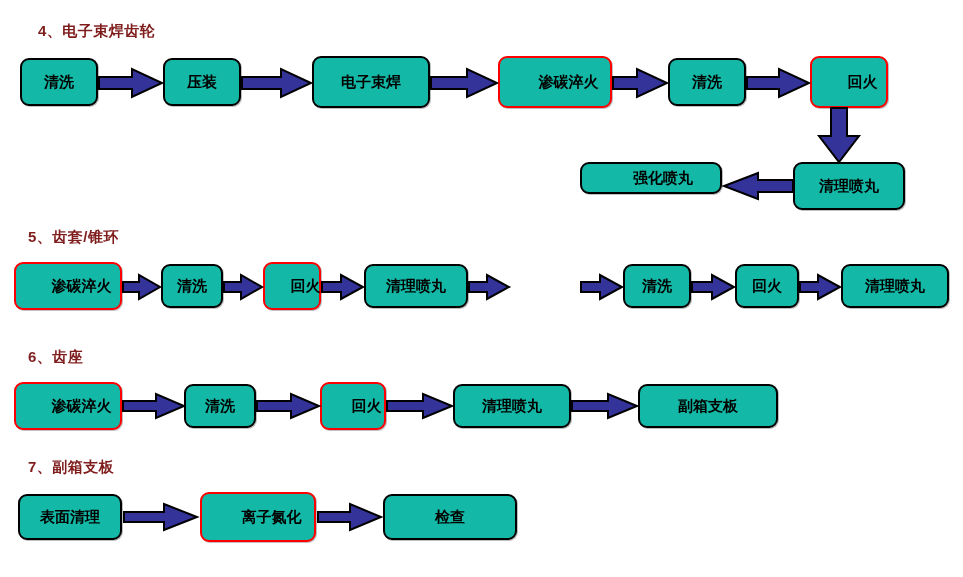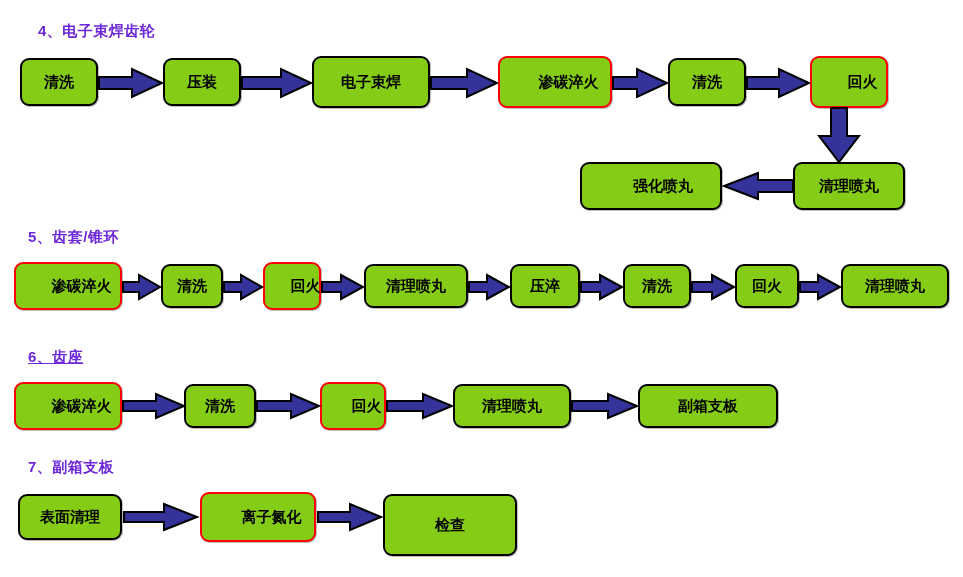--- a/index.html
+++ b/index.html
@@ -17,28 +17,28 @@
   #canvas {
     position: absolute;
     left: 0; top: 0;
     width: 963px;
     height: 577px;
   }
   .heading {
     position: absolute;
     font-size: 15px;
     font-weight: bold;
-    color: #6d28d9;
+    color: #7f1d1d;
     white-space: nowrap;
     letter-spacing: 0.5px;
   }
   .node {
     position: absolute;
     box-sizing: border-box;
-    background: #84cc16;
+    background: #14b8a6;
     border: 2px solid #000000;
     border-radius: 9px;
     display: flex;
     align-items: center;
     justify-content: center;
     color: #000000;
     font-size: 15px;
     font-weight: bold;
     white-space: nowrap;
     box-shadow: 1px 1px 0 rgba(0,0,0,0.25);
@@ -63,21 +63,21 @@
 
   <div class="heading" style="left:38px; top:22px;">4、电子束焊齿轮</div>
 
   <div class="node" style="left:20px; top:58px; width:78px; height:48px;">清洗</div>
   <div class="node" style="left:312px; top:56px; width:118px; height:52px;">电子束焊</div>
   <div class="node" style="left:163px; top:58px; width:78px; height:48px;">压装</div>
   <div class="node hl" style="left:498px; top:56px; width:114px; height:52px;">渗碳淬火</div>
   <div class="node" style="left:668px; top:58px; width:78px; height:48px;">清洗</div>
   <div class="node hl" style="left:810px; top:56px; width:78px; height:52px;">回火</div>
 
-  <div class="node" style="left:580px; top:162px; width:142px; height:48px;padding-left:24px;">强化喷丸</div>
+  <div class="node" style="left:580px; top:162px; width:142px; height:32px;padding-left:24px;">强化喷丸</div>
   <div class="node" style="left:793px; top:162px; width:112px; height:48px;">清理喷丸</div>
 
   <div class="arrow" style="left:99px; top:68px;">
     <svg width="64" height="30" viewBox="0 0 64 30">
       <polygon points="0,9 33,9 33,1 63,15 33,29 33,21 0,21" fill="#333399" stroke="#000000" stroke-width="2"></polygon>
     </svg>
   </div>
   <div class="arrow" style="left:242px; top:68px;">
     <svg width="70" height="30" viewBox="0 0 70 30">
       <polygon points="0,9 39,9 39,1 69,15 39,29 39,21 0,21" fill="#333399" stroke="#000000" stroke-width="2"></polygon>
@@ -108,21 +108,20 @@
       <polygon points="70,8 35,8 35,1 1,14 35,27 35,20 70,20" fill="#333399" stroke="#000000" stroke-width="2"></polygon>
     </svg>
   </div>
 
   <div class="heading" style="left:28px; top:228px;">5、齿套/锥环</div>
 
   <div class="node hl" style="left:14px; top:262px; width:108px; height:48px;">渗碳淬火</div>
   <div class="node" style="left:161px; top:264px; width:62px; height:44px;">清洗</div>
   <div class="node hl" style="left:263px; top:262px; width:58px; height:48px;">回火</div>
   <div class="node" style="left:364px; top:264px; width:104px; height:44px;">清理喷丸</div>
-  <div class="node" style="left:510px; top:264px; width:70px; height:44px;">压淬</div>
   <div class="node" style="left:623px; top:264px; width:68px; height:44px;">清洗</div>
   <div class="node" style="left:735px; top:264px; width:64px; height:44px;">回火</div>
   <div class="node" style="left:841px; top:264px; width:108px; height:44px;">清理喷丸</div>
 
   <div class="arrow" style="left:123px; top:274px;">
     <svg width="38" height="26" viewBox="0 0 38 26">
       <polygon points="0,8 16,8 16,1 37,13 16,25 16,18 0,18" fill="#333399" stroke="#000000" stroke-width="2"></polygon>
     </svg>
   </div>
   <div class="arrow" style="left:224px; top:274px;">
@@ -149,21 +148,21 @@
     <svg width="43" height="26" viewBox="0 0 43 26">
       <polygon points="0,8 20,8 20,1 42,13 20,25 20,18 0,18" fill="#333399" stroke="#000000" stroke-width="2"></polygon>
     </svg>
   </div>
   <div class="arrow" style="left:800px; top:274px;">
     <svg width="41" height="26" viewBox="0 0 41 26">
       <polygon points="0,8 18,8 18,1 40,13 18,25 18,18 0,18" fill="#333399" stroke="#000000" stroke-width="2"></polygon>
     </svg>
   </div>
 
-  <div class="heading" style="left:28px; top:348px;text-decoration:underline;">6、齿座</div>
+  <div class="heading" style="left:28px; top:348px;">6、齿座</div>
 
   <div class="node hl" style="left:14px; top:382px; width:108px; height:48px;">渗碳淬火</div>
   <div class="node" style="left:184px; top:384px; width:72px; height:44px;">清洗</div>
   <div class="node hl" style="left:320px; top:382px; width:66px; height:48px;">回火</div>
   <div class="node" style="left:453px; top:384px; width:118px; height:44px;">清理喷丸</div>
   <div class="node" style="left:638px; top:384px; width:140px; height:44px;">副箱支板</div>
 
   <div class="arrow" style="left:123px; top:393px;">
     <svg width="62" height="26" viewBox="0 0 62 26">
       <polygon points="0,8 33,8 33,1 61,13 33,25 33,18 0,18" fill="#333399" stroke="#000000" stroke-width="2"></polygon>
@@ -182,21 +181,21 @@
   <div class="arrow" style="left:572px; top:393px;">
     <svg width="66" height="26" viewBox="0 0 66 26">
       <polygon points="0,8 36,8 36,1 65,13 36,25 36,18 0,18" fill="#333399" stroke="#000000" stroke-width="2"></polygon>
     </svg>
   </div>
 
   <div class="heading" style="left:28px; top:458px;text-align:right;">7、副箱支板</div>
 
   <div class="node" style="left:18px; top:494px; width:104px; height:46px;">表面清理</div>
   <div class="node hl" style="left:200px; top:492px; width:116px; height:50px;">离子氮化</div>
-  <div class="node" style="left:383px; top:494px; width:134px; height:62px;">检查</div>
+  <div class="node" style="left:383px; top:494px; width:134px; height:46px;">检查</div>
 
   <div class="arrow" style="left:124px; top:503px;">
     <svg width="74" height="28" viewBox="0 0 74 28">
       <polygon points="0,9 40,9 40,1 73,14 40,27 40,19 0,19" fill="#333399" stroke="#000000" stroke-width="2"></polygon>
     </svg>
   </div>
   <div class="arrow" style="left:318px; top:503px;">
     <svg width="64" height="28" viewBox="0 0 64 28">
       <polygon points="0,9 32,9 32,1 63,14 32,27 32,19 0,19" fill="#333399" stroke="#000000" stroke-width="2"></polygon>
     </svg>

